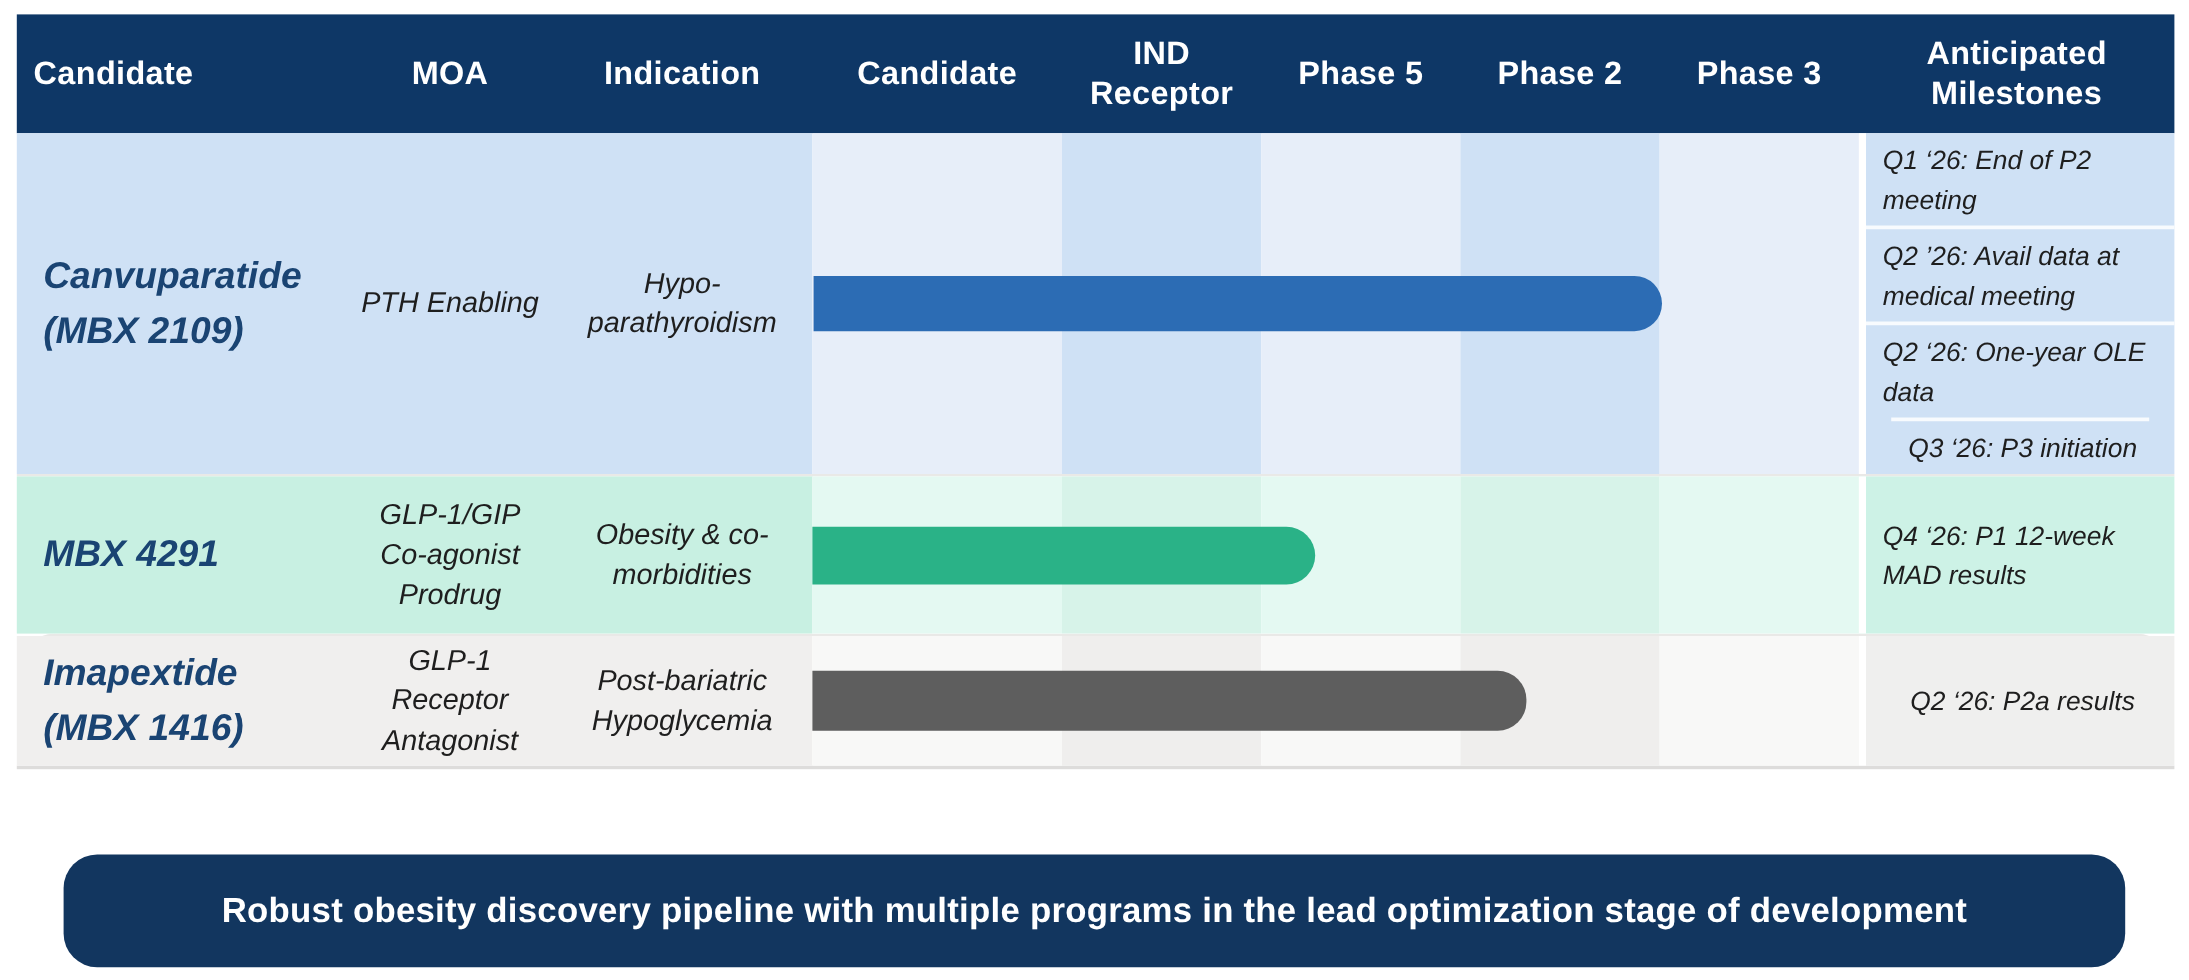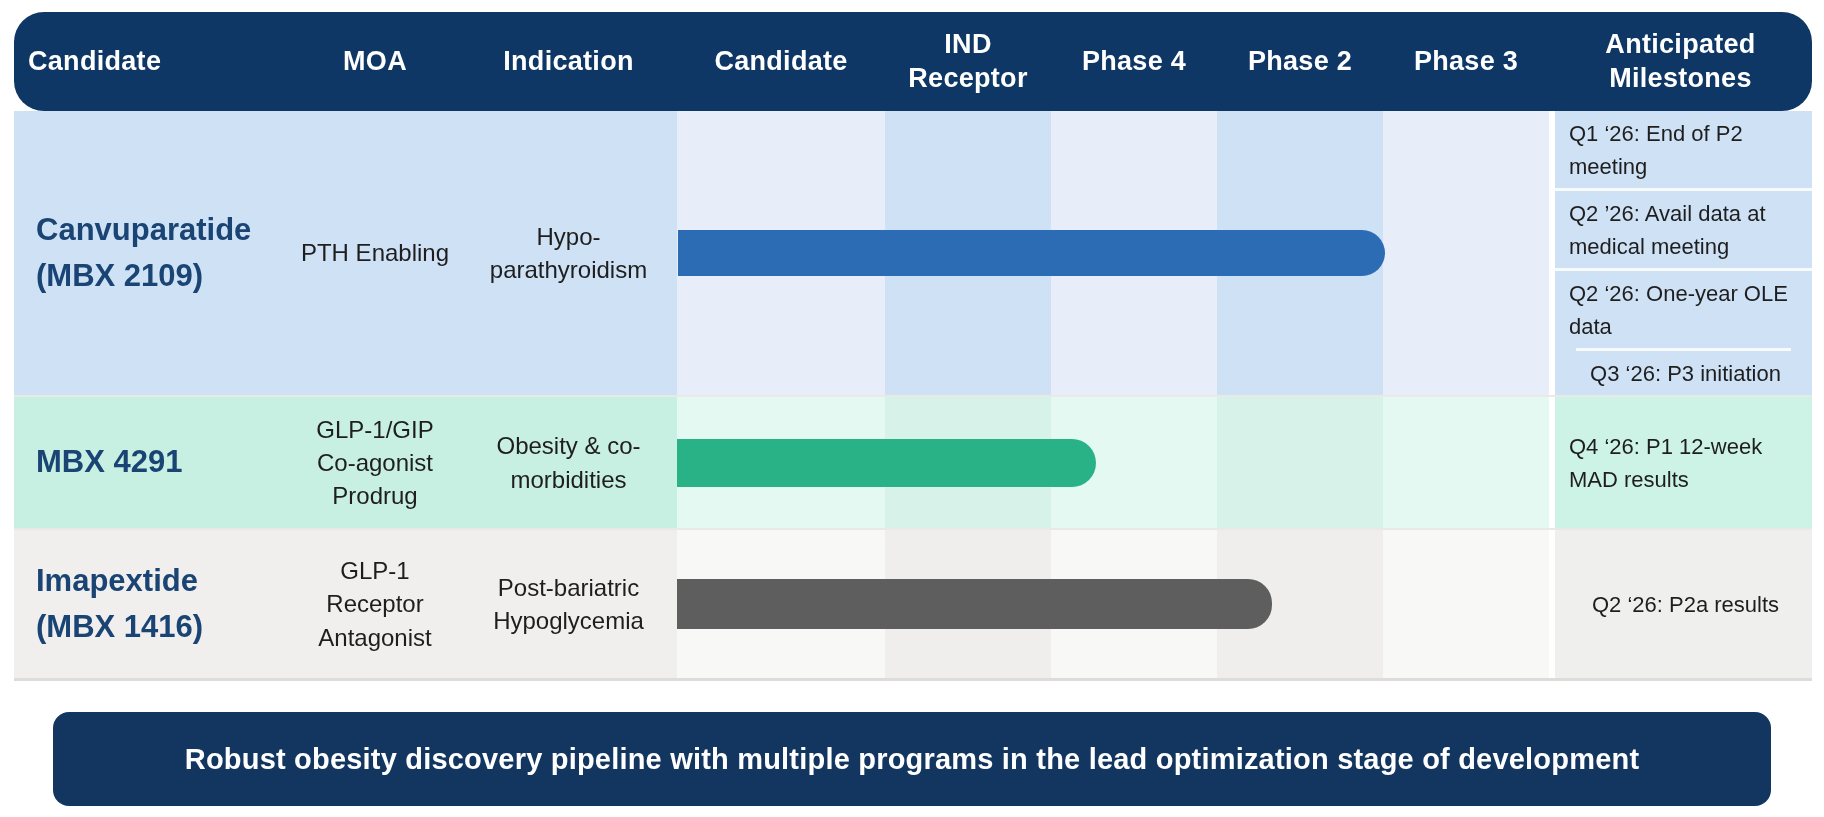--- a/index.html
+++ b/index.html
@@ -13,32 +13,31 @@
     border-bottom:3px solid #dddcdb;
   }
   .grid-row{
     display:grid;
     grid-template-columns:276px 170px 217px 208px 166px 166px 166px 166px 263px;
   }
   .header-row{
     height:99px; background:var(--header-bg);
     color:var(--header-text); font-weight:700; font-size:27px; line-height:1.25;
     letter-spacing:.3px;
-    border-radius:30px;
   }
   .hcell{ display:flex; align-items:center; justify-content:center; text-align:center; padding:0 6px; }
   .hc-candidate{ justify-content:flex-start; text-align:left; padding-left:14px; }
 
   .row{ position:relative; }
   .row + .row{ border-top:2px solid #e9e9e7; }
   .r1{ height:284px; }
   .r2{ height:133px; }
-  .r3{ height:150px; }
+  .r3{ height:110px;border-radius:32px; }
 
-  .cell{ display:flex; align-items:center; }
+  .cell{ display:flex; align-items:center;font-style:italic; }
   .c-base{ background:var(--base); }
   .candidate-cell{
     padding-left:22px; padding-right:10px;
     color:var(--candidate); font-size:31px; font-weight:600; line-height:1.5;
   }
   .text-cell{
     justify-content:center; text-align:center; padding:0 10px;
     color:var(--body-text); font-size:24px; line-height:1.38;
   }
   .band-light{ background:var(--light); }
@@ -57,40 +56,40 @@
   .ms-single{ flex:0 0 auto; }
 
   .bar{
     position:absolute; top:50%; transform:translateY(-50%);
     border-radius:0 24px 24px 0;
   }
 
   
   .banner{
     position:absolute; left:53px; top:712px; width:1718px; height:94px;
-    background:var(--banner-bg); border-radius:16px;
+    background:var(--banner-bg); border-radius:28px;
     display:flex; align-items:center; justify-content:center;
     color:#ffffff; font-size:29px; font-weight:700; letter-spacing:.2px;
     padding:0 30px; text-align:center;
   }
 </style>
 </head>
 <body>
 
 <div class="slide" style="--header-bg: #0e3766; --banner-bg: #12365f; --header-text: #ffffff; --candidate: #1a4473; --body-text: #1e1e1e;">
 
   <div class="pipeline-table">
 
     <div class="grid-row header-row">
       <div class="hcell hc-candidate">Candidate</div>
       <div class="hcell">MOA</div>
       <div class="hcell">Indication</div>
       <div class="hcell">Candidate</div>
       <div class="hcell">IND Receptor</div>
-      <div class="hcell">Phase 4</div>
+      <div class="hcell">Phase 5</div>
       <div class="hcell">Phase 2</div>
       <div class="hcell">Phase 3</div>
       <div class="hcell">Anticipated Milestones</div>
     </div>
 
     <div class="grid-row row r1" style="--base: #cfe1f5; --light: #e7eef9; --dark: #cfe1f5; --ms: #cfe1f5;">
       <div class="cell c-base candidate-cell">Canvuparatide (MBX 2109)</div>
       <div class="cell c-base text-cell">PTH Enabling</div>
       <div class="cell c-base text-cell">Hypo-parathyroidism</div>
       <div class="cell band-light"></div>

